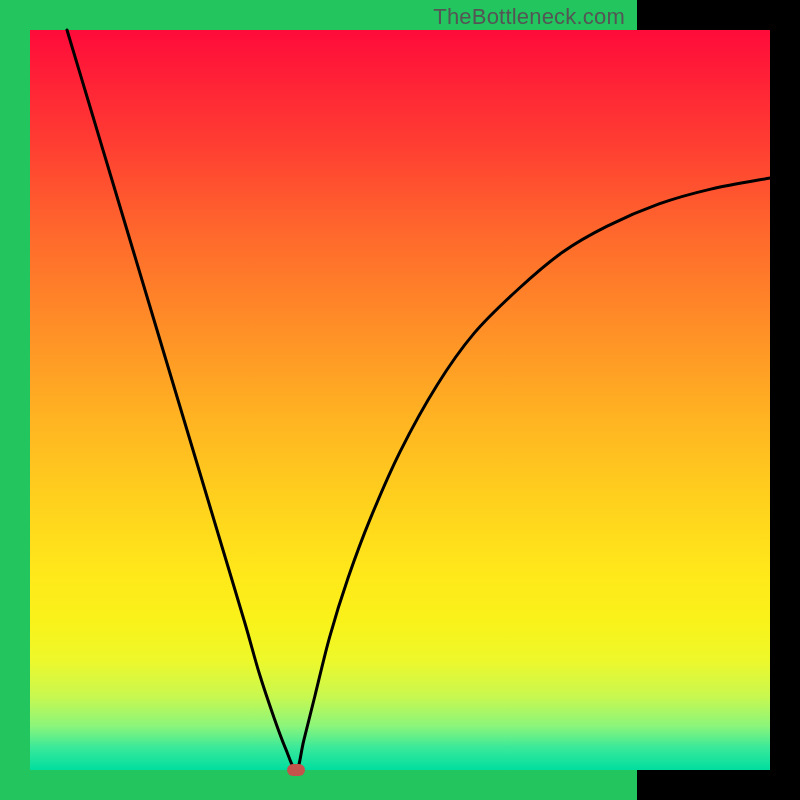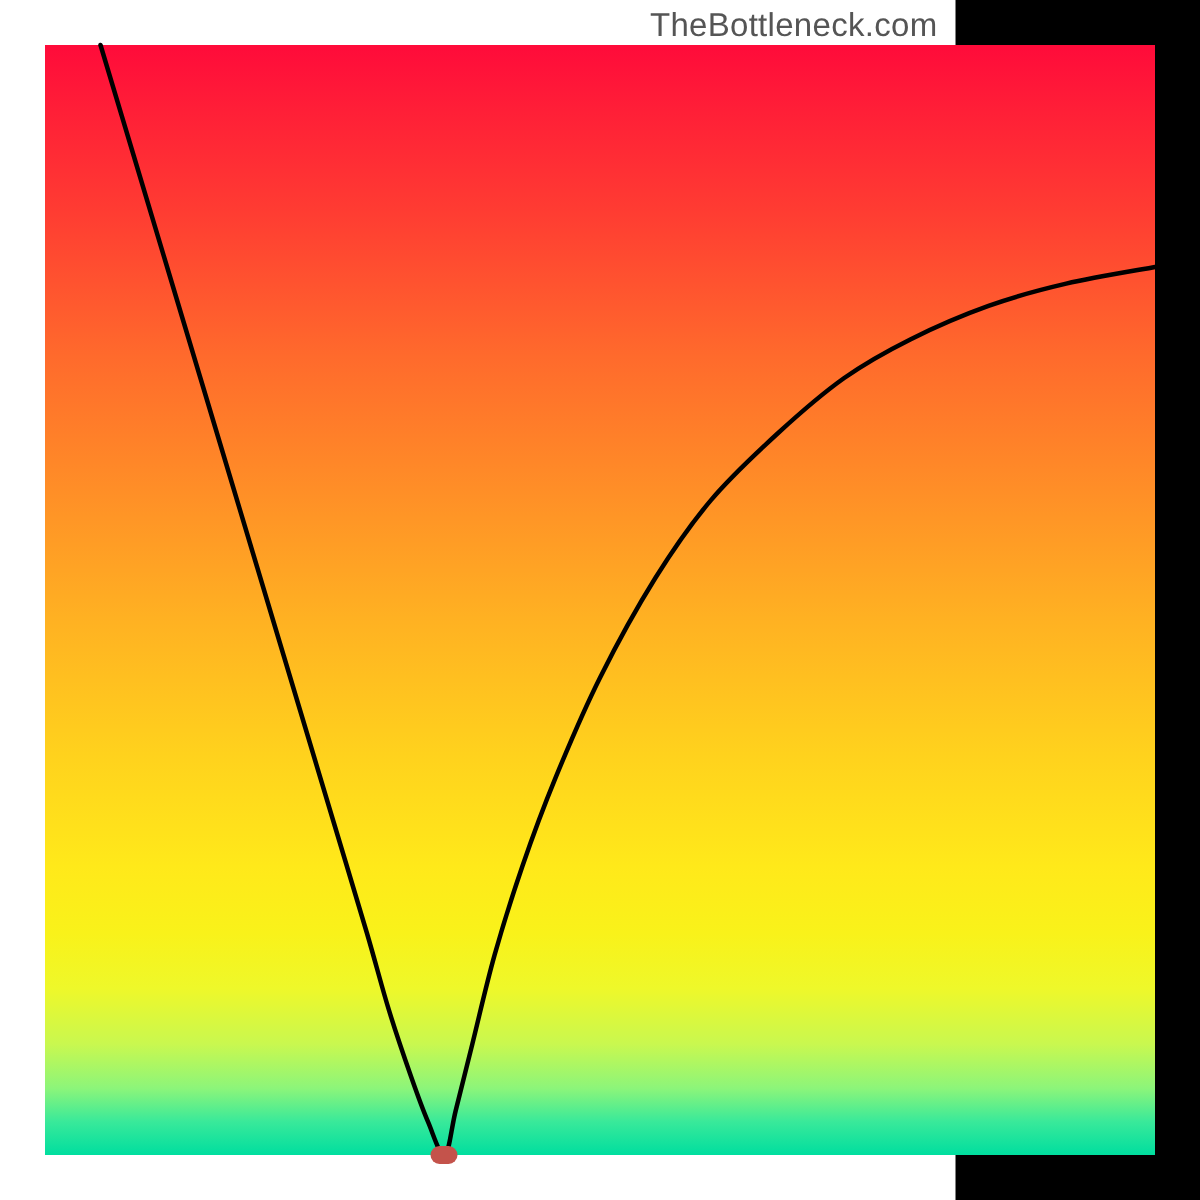--- a/index.html
+++ b/index.html
@@ -10,21 +10,21 @@
     background: #000;
     overflow: hidden;
     font-family: Arial, Helvetica, sans-serif;
   }
   .frame {
     position: absolute;
     left: 0;
     top: 0;
     width: 637px;
     height: 800px;
-    background: #ffffff;
+    background: #22c55e;
   }
   .plot {
     position: absolute;
     left: 30px;
     top: 30px;
     width: 740px;
     height: 740px;
     background: linear-gradient(
       to bottom,
       #ff0b3a 0%,

